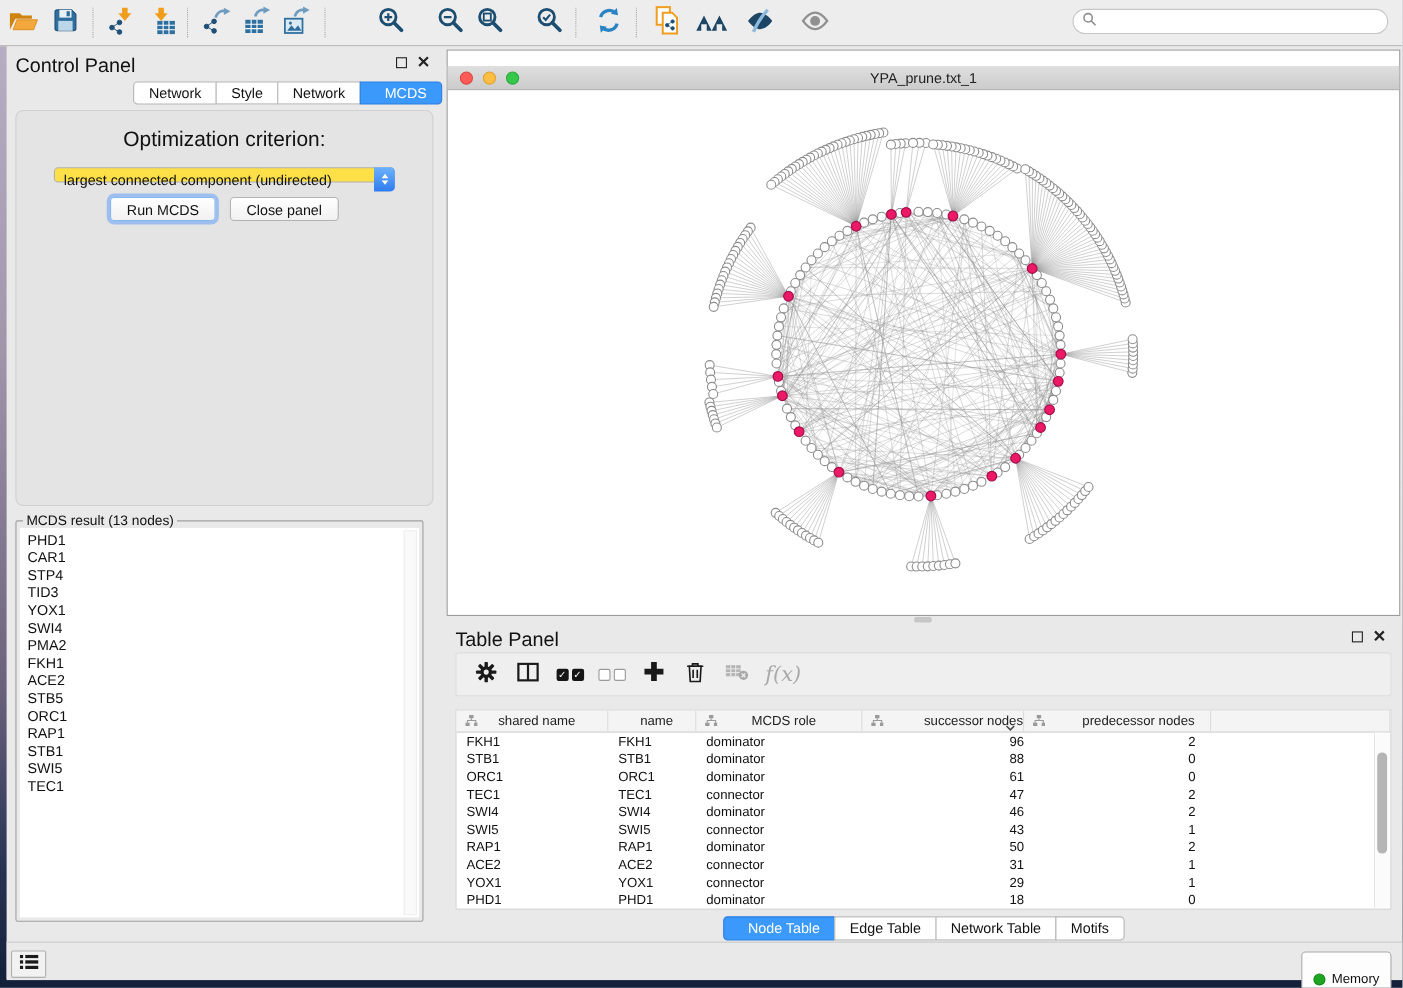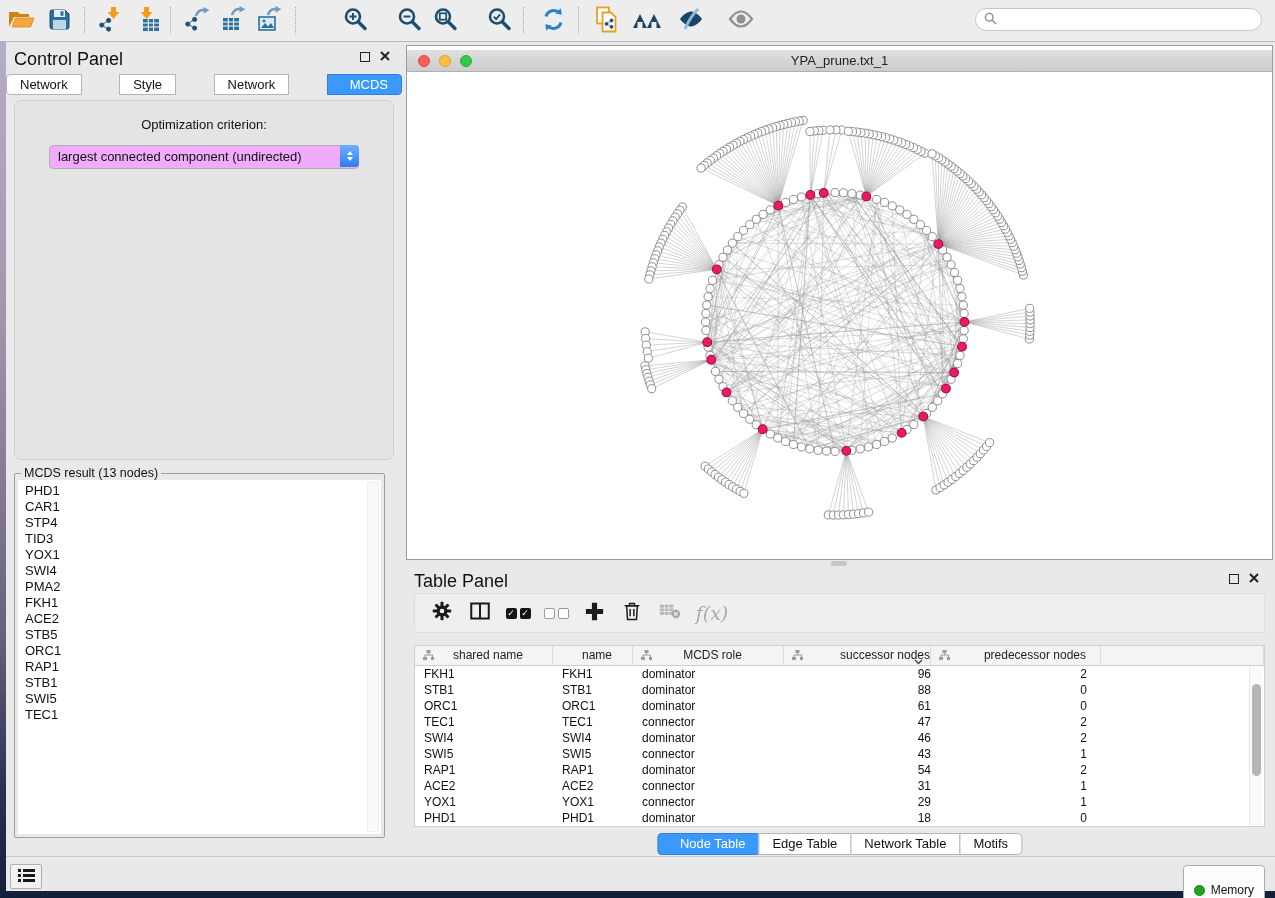--- a/index.html
+++ b/index.html
@@ -22,30 +22,30 @@
 
   
   .phead{position:absolute;left:0;right:0;top:0;height:22px;}
   .phead .ptitle{position:absolute;left:8px;top:4px;font-size:18px;color:#111;}
   .ic-float{position:absolute;top:7px;width:8px;height:8px;border:1.4px solid #222;display:inline-block;}
   .ic-close{position:absolute;top:6px;width:10px;height:10px;}
   .ic-close svg{display:block;}
 
   
   .cpanel{position:absolute;left:0;top:4px;width:396px;height:811px;}
-  .cp-tabs{position:absolute;top:29px;left:0;right:0;display:flex;justify-content:space-between;}
+  .cp-tabs{position:absolute;top:29px;left:0;right:0;display:flex;justify-content:flex-end;}
   .seg{height:19px;line-height:19px;padding:0 13px;font-size:13px;background:#fff;border:1px solid #b5b5b5;
        margin-left:-1px;color:#111;}
   .seg:first-child{border-radius:4px 0 0 4px;margin-left:0;}
   .seg:last-child{border-radius:0 4px 4px 0;}
   .seg.sel{background:#3b99fc;border-color:#2f7fe0;color:#fff;padding-left:22px;}
   .cp-box{position:absolute;left:8px;width:378px;top:55px;height:358px;background:#e4e4e4;
           border:1px solid #d0d0d0;border-radius:7px;}
-  .opt-label{text-align:center;margin-top:16px;font-size:13px;color:#111;}
-  .dropdown{position:relative;width:310px;height:24px;margin:13px auto 0;background:#f0abfc;border:1px solid #b0b0b0;
+  .opt-label{text-align:center;margin-top:16px;font-size:19px;color:#111;}
+  .dropdown{position:relative;width:310px;height:14px;margin:13px auto 0;background:#fde047;border:1px solid #b0b0b0;
             border-radius:4px;box-sizing:border-box;}
   .dropdown .dval{position:absolute;left:8px;top:3px;font-size:13px;color:#111;white-space:nowrap;}
   .stepper{position:absolute;right:-1px;top:-1px;width:19px;height:22px;border-radius:0 4px 4px 0;
            background:linear-gradient(#6db1fa,#2f7cf0);display:flex;flex-direction:column;align-items:center;justify-content:center;gap:2px;}
   .stepper i{width:0;height:0;border-left:3.5px solid transparent;border-right:3.5px solid transparent;display:block;}
   .stepper .up{border-bottom:4px solid #fff;}
   .stepper .dn{border-top:4px solid #fff;}
   .btnrow{display:flex;justify-content:center;gap:13px;margin-top:13px;}
   .btn{height:22px;padding:0 14px;font-size:13px;background:linear-gradient(#fff,#f1f1f1);
        border:1px solid #b3b3b3;border-radius:4px;color:#111;font-family:"Liberation Sans",sans-serif;}
@@ -53,21 +53,21 @@
   fieldset.mcds{position:absolute;left:8px;width:371px;top:421px;height:372px;margin:0;padding:0;
            border:1px solid #a0a0a0;border-radius:2px;box-sizing:border-box;background:transparent;}
   fieldset.mcds legend{font-size:12.5px;margin-left:6px;padding:0 3px;color:#111;}
   .mcds-list{position:absolute;left:3px;right:3px;top:0px;bottom:3px;background:#fff;overflow:hidden;}
   .mcds-item{font-size:13px;line-height:16px;padding-left:7px;color:#111;}
   .mcds-list .vtrack{position:absolute;right:2px;top:2px;bottom:2px;width:10px;background:#fafafa;border:1px solid #eee;}
 
   
   .rarea{position:absolute;left:398px;top:4px;right:2px;height:811px;}
   .netwin{position:absolute;left:2px;right:0;top:0;height:515px;border:1px solid #9b9b9b;background:#fff;box-sizing:border-box;}
-  .net-titlebar{position:absolute;left:0;right:0;top:4px;height:21px;background:linear-gradient(#dfdfdf,#cccccc);
+  .net-titlebar{position:absolute;left:0;right:0;top:14px;height:21px;background:linear-gradient(#dfdfdf,#cccccc);
                 border-bottom:1px solid #b0b0b0;padding-left:44px;}
   .tl{position:absolute;top:5px;width:12px;height:12px;border-radius:50%;}
   .net-title{position:absolute;left:0;right:0;top:3px;text-align:center;font-size:13px;color:#222;}
   .net-canvas{position:absolute;left:0;top:22px;width:100%;height:491px;}
   .hsplit{position:absolute;left:0;right:0;top:515px;height:7px;}
   .hsplit .grip{position:absolute;left:50%;top:1px;width:16px;height:5px;margin-left:-8px;background:#c6c6c6;border-radius:2px;}
 
   
   .tpanel{position:absolute;left:2px;right:0;top:522px;height:289px;}
   .tp-toolbar{position:absolute;left:8px;right:8px;top:26px;height:38px;background:#efefef;border:1px solid #dedede;
@@ -275,20 +275,24 @@
         <span class="seg sel">MCDS</span>
       </div>
     <div class="cp-box">
       <div class="opt-label">Optimization criterion:</div>
       <div class="dropdown">
         <span class="dval">largest connected component (undirected)</span>
         <span class="stepper">
             <i class="up"></i>
             <i class="dn"></i>
           </span>
+      </div>
+      <div class="btnrow">
+        <button class="btn focused">Run MCDS</button>
+        <button class="btn">Close panel</button>
       </div>
     </div>
     <fieldset class="mcds">
       <legend>MCDS result (13 nodes)</legend>
       <div class="mcds-list">
         <div style="padding-top:3px;">
             <div class="mcds-item">PHD1</div>
             <div class="mcds-item">CAR1</div>
             <div class="mcds-item">STP4</div>
             <div class="mcds-item">TID3</div>
@@ -1266,21 +1270,21 @@
               <div class="td c1">SWI5</div>
               <div class="td c2">connector</div>
               <div class="td c3">43</div>
               <div class="td c4">1</div>
               <div class="td cf"></div>
             </div>
             <div class="tr">
               <div class="td c0">RAP1</div>
               <div class="td c1">RAP1</div>
               <div class="td c2">dominator</div>
-              <div class="td c3">54</div>
+              <div class="td c3">50</div>
               <div class="td c4">2</div>
               <div class="td cf"></div>
             </div>
             <div class="tr">
               <div class="td c0">ACE2</div>
               <div class="td c1">ACE2</div>
               <div class="td c2">connector</div>
               <div class="td c3">31</div>
               <div class="td c4">1</div>
               <div class="td cf"></div>

